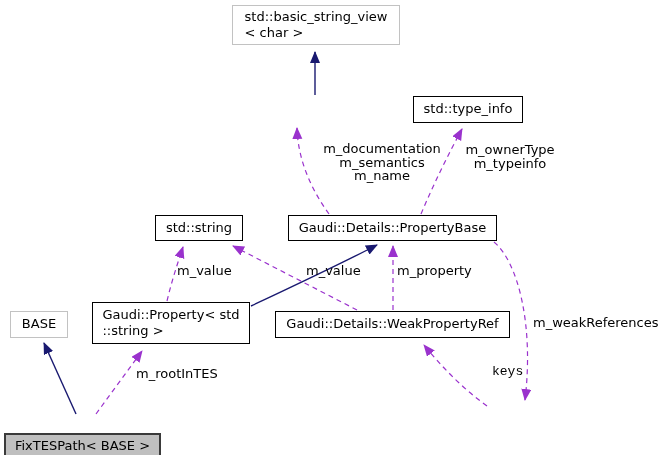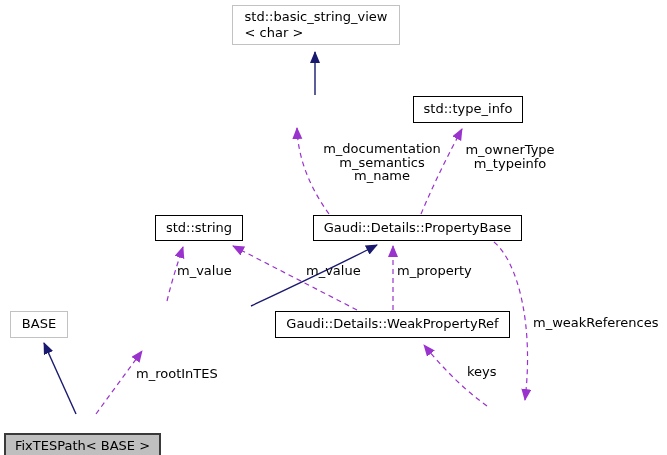--- a/index.html
+++ b/index.html
@@ -53,24 +53,26 @@
   </svg>
 
   <div class="node muted" style="left:232px; top:5px; width:168px; height:40px;">std::basic_string_view
 &lt; char &gt;</div>
 
 
   <div class="node" style="left:413px; top:96px; width:110px; height:27px;">std::type_info</div>
 
   <div class="node" style="left:155px; top:215px; width:88px; height:26px;">std::string</div>
 
-  <div class="node" style="left:288px; top:215px; width:209px; height:26px;margin-left:25px;">Gaudi::Details::PropertyBase</div>
+  <div class="node" style="left:288px; top:215px; width:209px; height:26px;">Gaudi::Details::PropertyBase</div>
 
   <div class="node muted" style="left:10px; top:311px; width:58px; height:27px;">BASE</div>
 
+  <div class="node" style="left:92px; top:302px; width:158px; height:42px;">Gaudi::Property&lt; std
+::string &gt;</div>
 
   <div class="node" style="left:275px; top:311px; width:235px; height:27px;">Gaudi::Details::WeakPropertyRef</div>
 
   <div class="node current" style="left:4px; top:415px; width:157px; height:26px;margin-top:18px;">FixTESPath&lt; BASE &gt;</div>
 
 
   <div class="edge-label" style="left:312px; top:142px; width:140px;">m_documentation
 m_semantics
 m_name</div>
 
@@ -80,15 +82,15 @@
   <div class="edge-label" style="left:177px; top:264px;">m_value</div>
 
   <div class="edge-label" style="left:306px; top:264px;">m_value</div>
 
   <div class="edge-label" style="left:397px; top:264px;">m_property</div>
 
   <div class="edge-label" style="left:533px; top:316px;">m_weakReferences</div>
 
   <div class="edge-label" style="left:136px; top:367px;">m_rootInTES</div>
 
-  <div class="edge-label" style="left:467px; top:365px;">keys</div>
+  <div class="edge-label" style="left:492px; top:365px;font-family:Liberation Mono, monospace;">keys</div>
 
 </div>
 
 </body></html>

